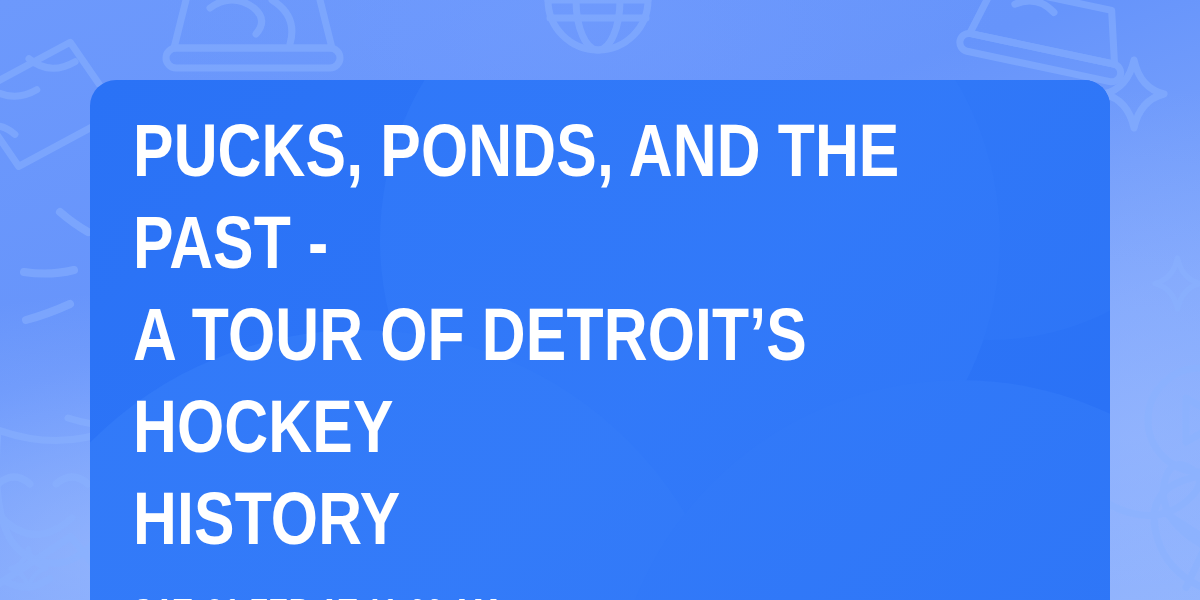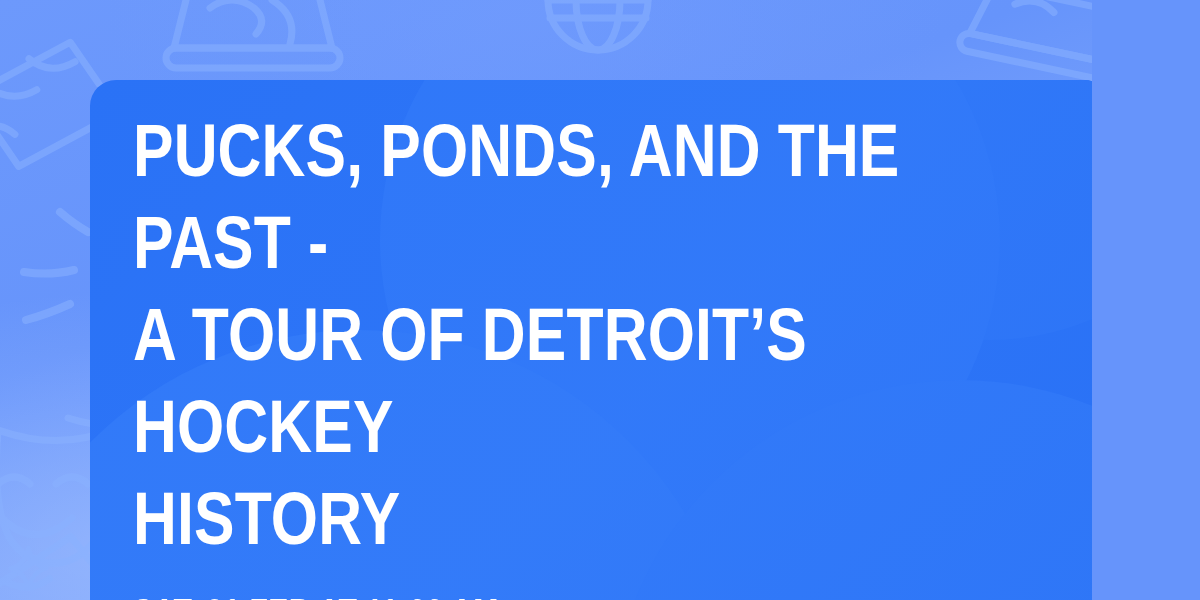--- a/index.html
+++ b/index.html
@@ -10,21 +10,21 @@
     overflow: hidden;
   }
 
   body {
     font-family: "Liberation Sans", sans-serif;
     background: #6694fb;
   }
 
   #poster {
     position: relative;
-    width: 1092px;
+    width: 1200px;
     height: 600px;
     overflow: hidden;
     background: #6694fb;
   }
 
   
   .backdrop {
     position: absolute;
     inset: 0;
     background: linear-gradient(160deg, #6d99fc 0%, #6694fb 38%, #7ea5fc 68%, #8fb2fd 100%);

